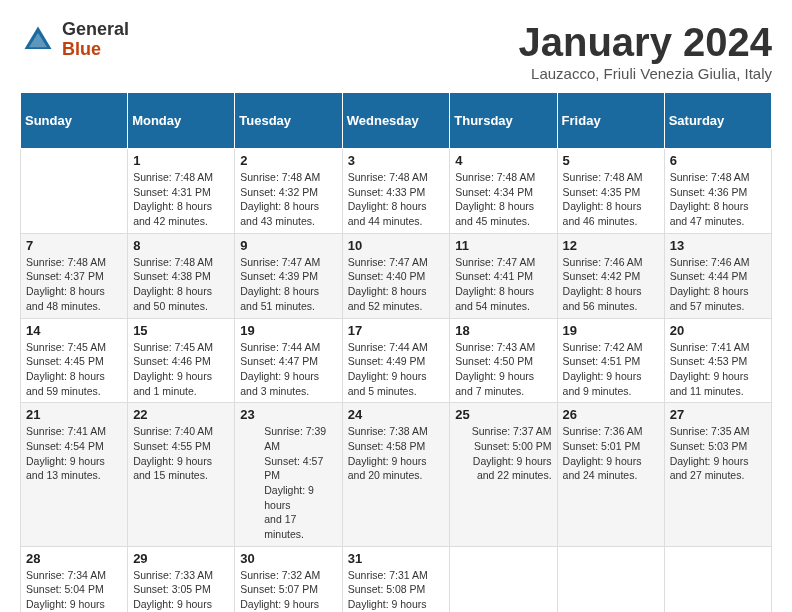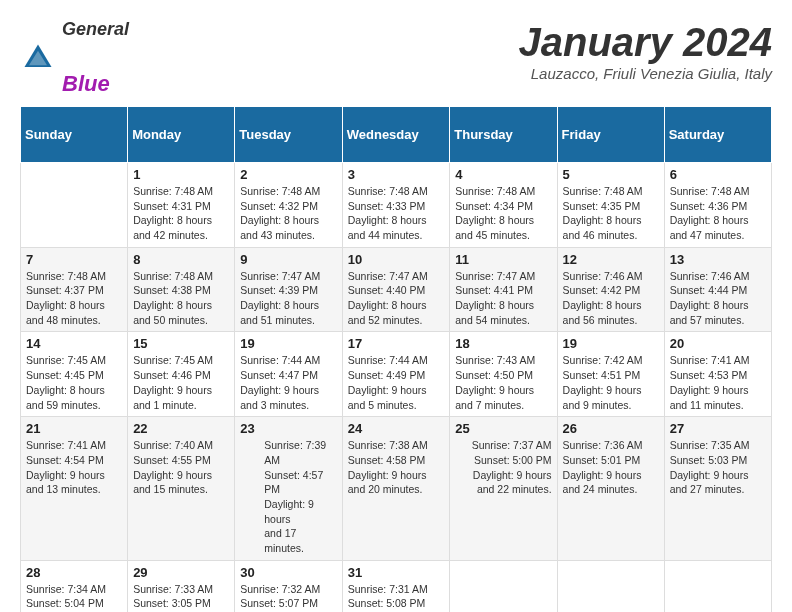--- a/index.html
+++ b/index.html
@@ -8,42 +8,40 @@
       background: #fff;
       width: 792px;
       min-height: 612px;
       padding: 20px;
     }
     .header {
       display: flex;
       justify-content: space-between;
       align-items: flex-start;
       margin-bottom: 10px;
-      font-style: italic;
     }
     .logo {
       display: flex;
       align-items: center;
       gap: 6px;
     }
     .logo-text {
       display: flex;
       flex-direction: column;
       line-height: 1.1;
     }
     .logo-general {
       font-size: 18px;
       font-weight: bold;
       color: #333;
     }
     .logo-blue {
-      font-size: 22px;
-      font-weight: bold;
-      color: #a21caf;
-      margin-top: 32px;
+      font-size: 18px;
+      font-weight: bold;
+      color: #c2410c;
     }
     .logo-icon {
       width: 36px;
       height: 36px;
     }
     .title-section {
       text-align: right;
     }
     .month-year {
       font-size: 40px;

